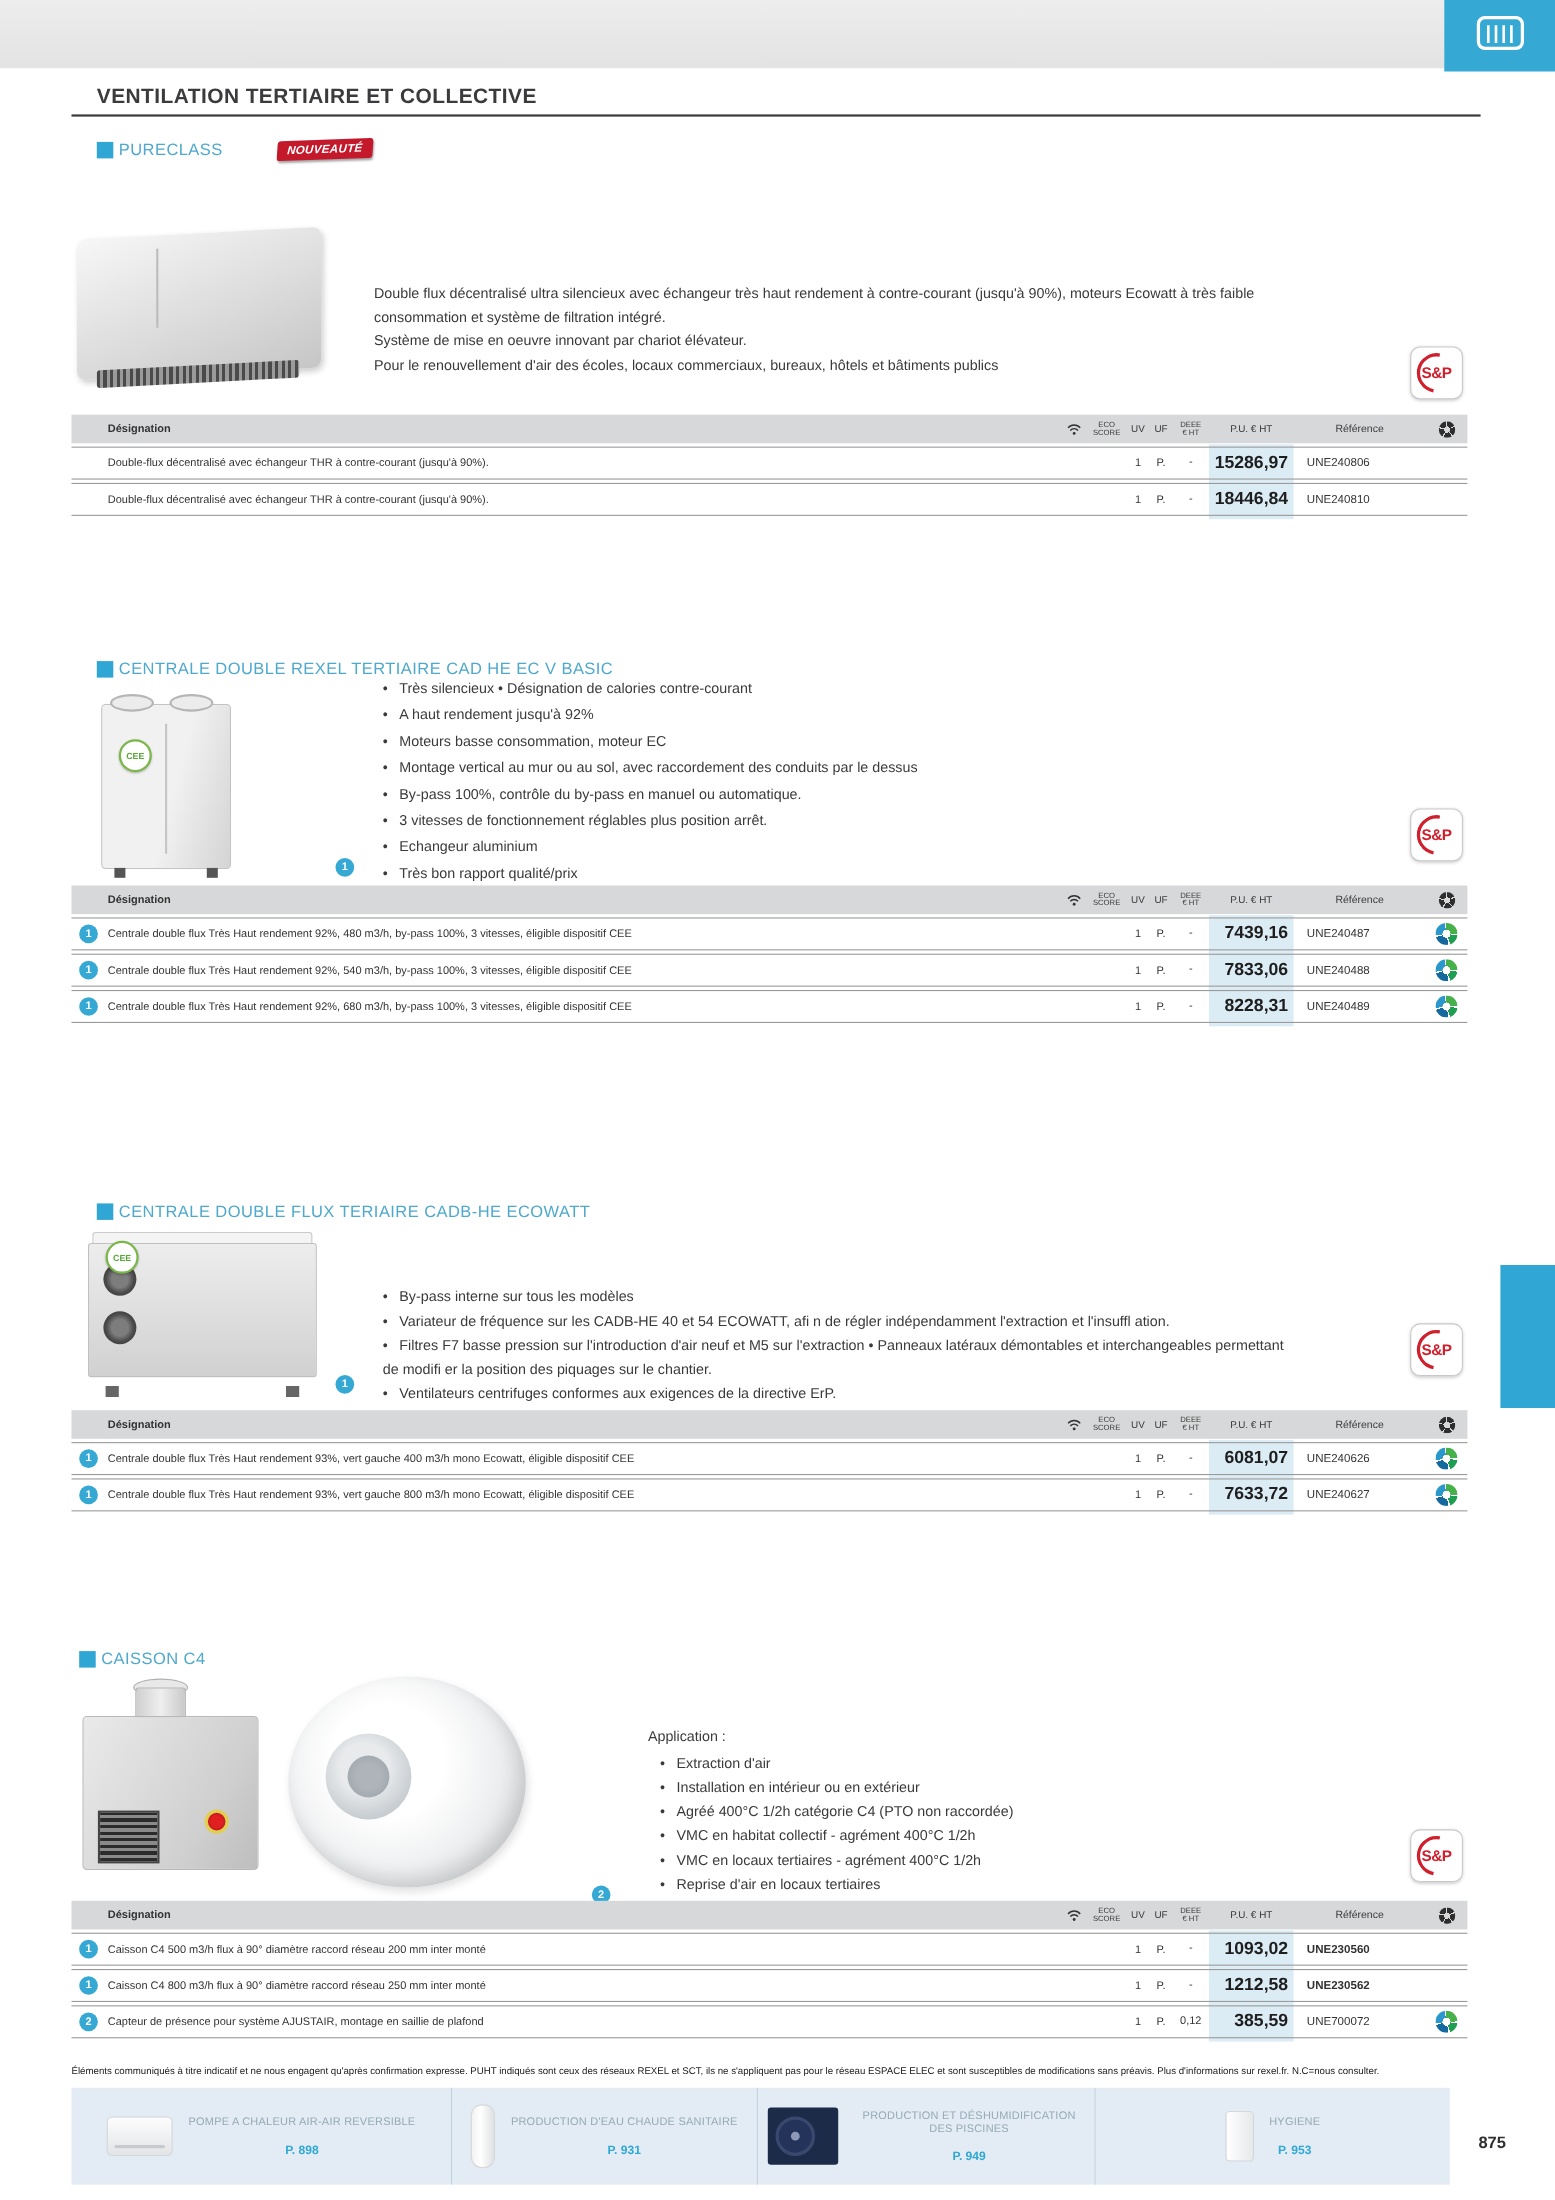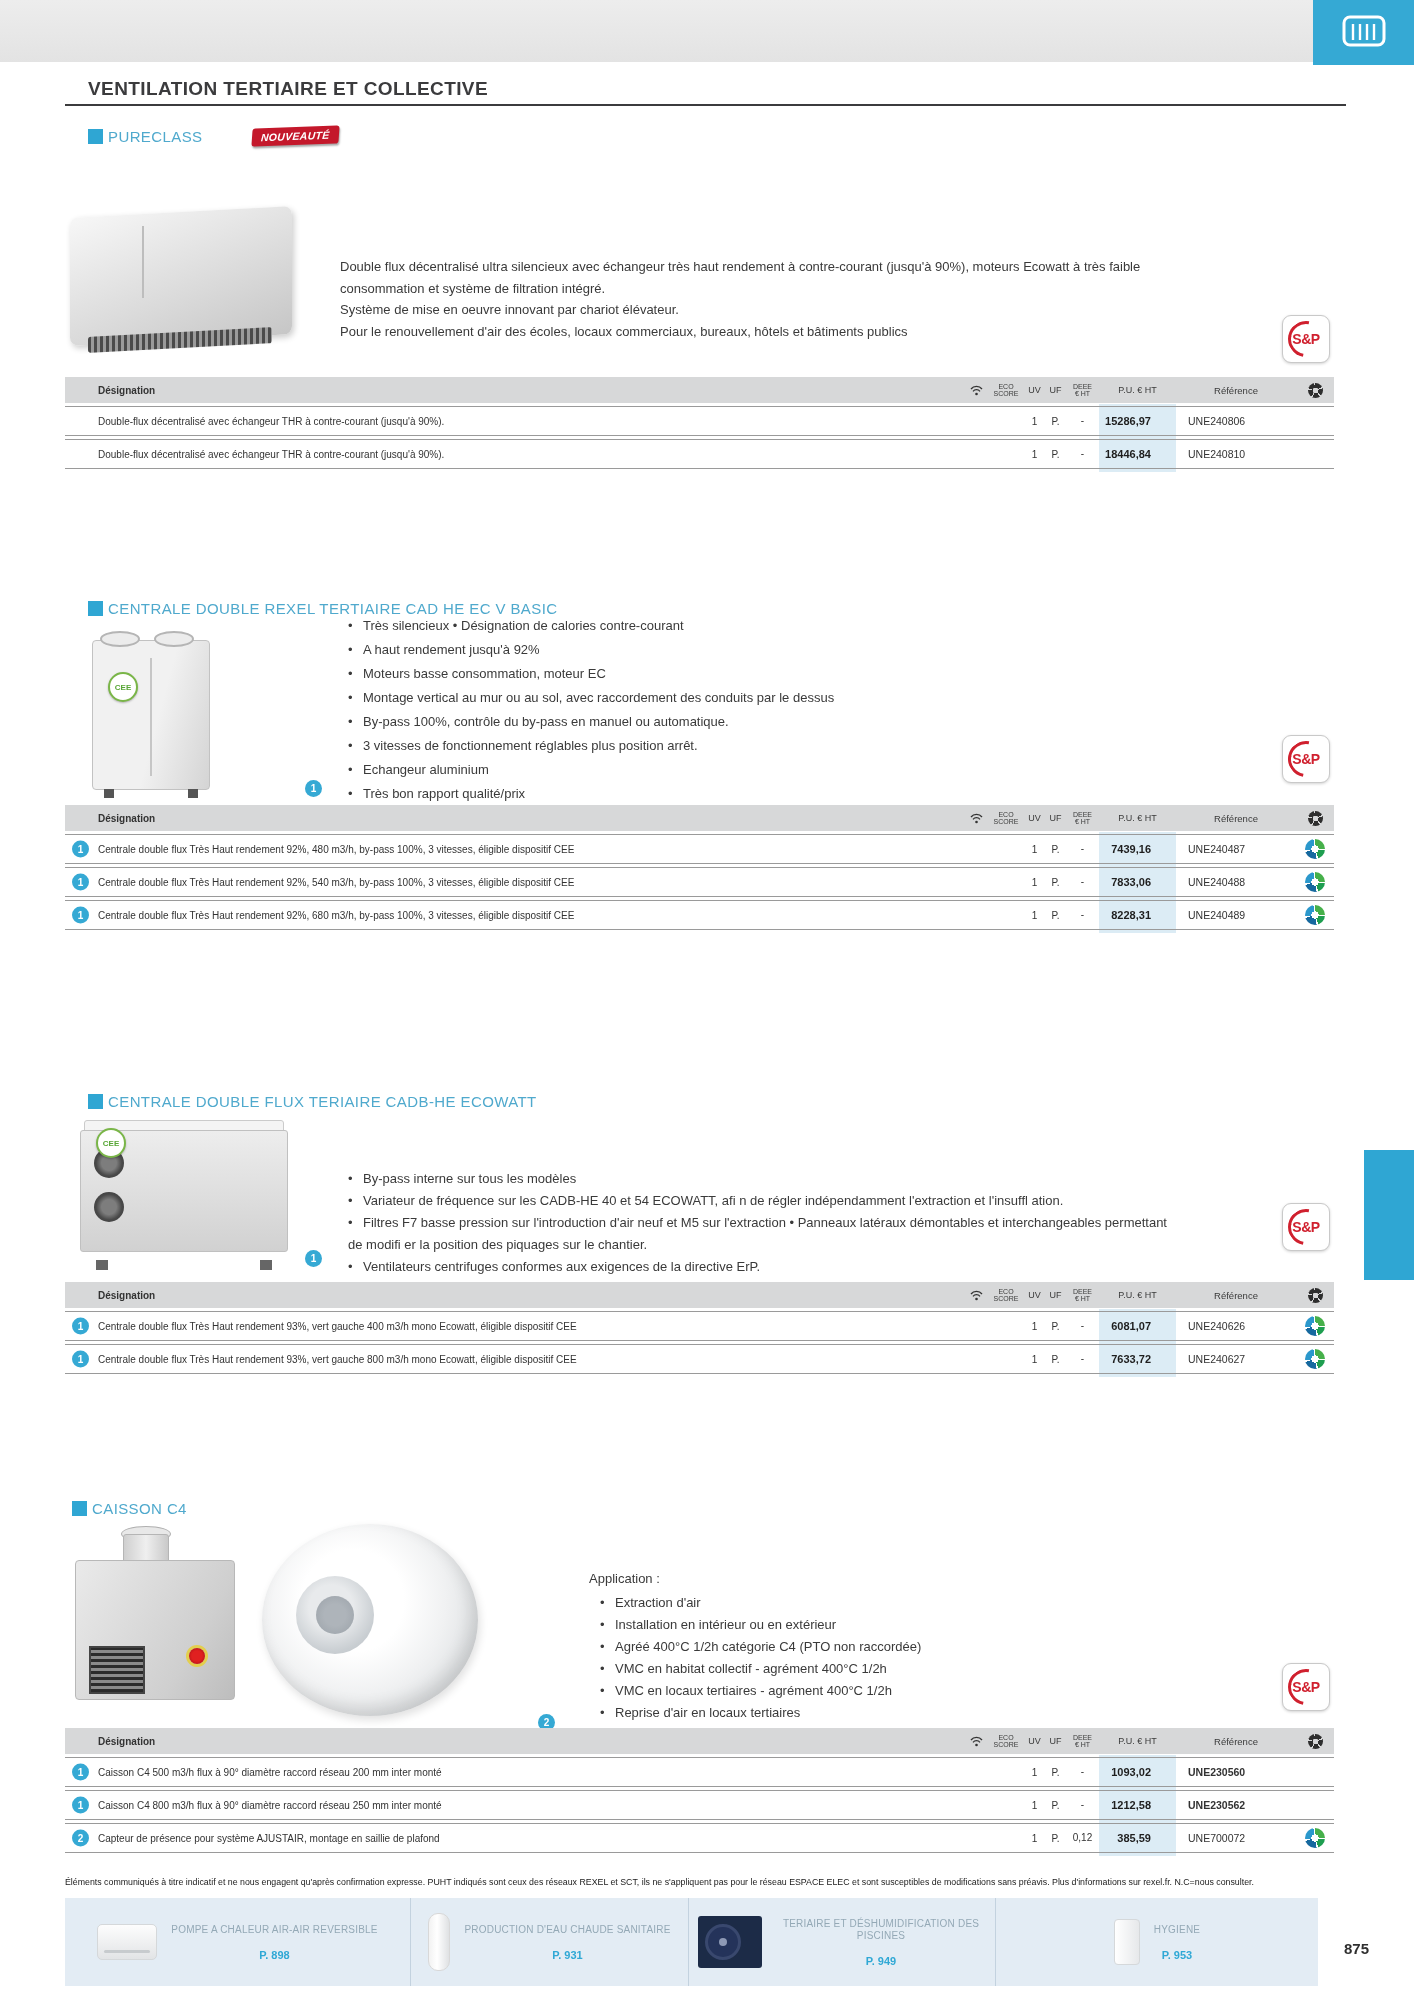--- a/index.html
+++ b/index.html
@@ -58,21 +58,21 @@
   .trow:first-of-type{margin-top:0}
   .c-des{flex:1;display:flex;align-items:center;padding-left:33px;font-size:10px;color:#333}
   .thead .c-des{font-weight:700}
   .c-wifi{width:24px;display:flex;align-items:center;justify-content:center}
   .c-eco{width:36px;display:flex;flex-direction:column;justify-content:center;text-align:center;font-size:7px;line-height:7.5px}
   .c-uv,.c-uf{width:21px;display:flex;align-items:center;justify-content:center;font-size:9px}
   .trow .c-uv,.trow .c-uf{font-size:10px}
   .c-deee{width:33px;display:flex;flex-direction:column;justify-content:center;text-align:center;font-size:7px;line-height:7.5px}
   .trow .c-deee{font-size:10px;line-height:10px}
   .c-pu{width:77px;display:flex;align-items:center;justify-content:center;font-size:9px}
-  .trow .c-pu{justify-content:flex-end;padding-right:25px;font-weight:700;font-size:11px;color:#1e1e1e}
+  .trow .c-pu{justify-content:flex-end;padding-right:5px;font-weight:700;font-size:16px;color:#1e1e1e}
   .c-ref{width:120px;display:flex;align-items:center;justify-content:center;font-size:9.5px}
   .trow .c-ref{justify-content:flex-start;padding-left:12px;font-size:10.5px}
   .bold-ref .c-ref{font-weight:700}
   .c-rec{width:38px;display:flex;align-items:center;justify-content:center}
   .marker-in-row{position:absolute;left:7px;top:50%;transform:translateY(-50%)}
 
   .rec-b{width:15px;height:15px;border-radius:50%;
     background:radial-gradient(circle,#d7d8d9 0 2.8px,transparent 2.9px),
       conic-gradient(#2e2e2e 0 62deg,#d7d8d9 62deg 72deg,#2e2e2e 72deg 134deg,#d7d8d9 134deg 144deg,
       #2e2e2e 144deg 206deg,#d7d8d9 206deg 216deg,#2e2e2e 216deg 278deg,#d7d8d9 278deg 288deg,
@@ -607,21 +607,21 @@
         <span class="flabel">PRODUCTION D'EAU CHAUDE SANITAIRE</span>
         <span class="fpage">P. 931</span>
       </span>
     </div>
     <div class="fitem f3">
       <span class="fimg3">
           <span class="fan"></span>
           <span class="hub"></span>
         </span>
       <span class="ftext">
-        <span class="flabel">TERIAIRE ET DÉSHUMIDIFICATION DES PISCINES</span>
+        <span class="flabel">PRODUCTION ET DÉSHUMIDIFICATION DES PISCINES</span>
         <span class="fpage">P. 949</span>
       </span>
     </div>
     <div class="fitem f4">
       <span class="fimg4"></span>
       <span class="ftext">
         <span class="flabel">HYGIENE</span>
         <span class="fpage">P. 953</span>
       </span>
     </div>

